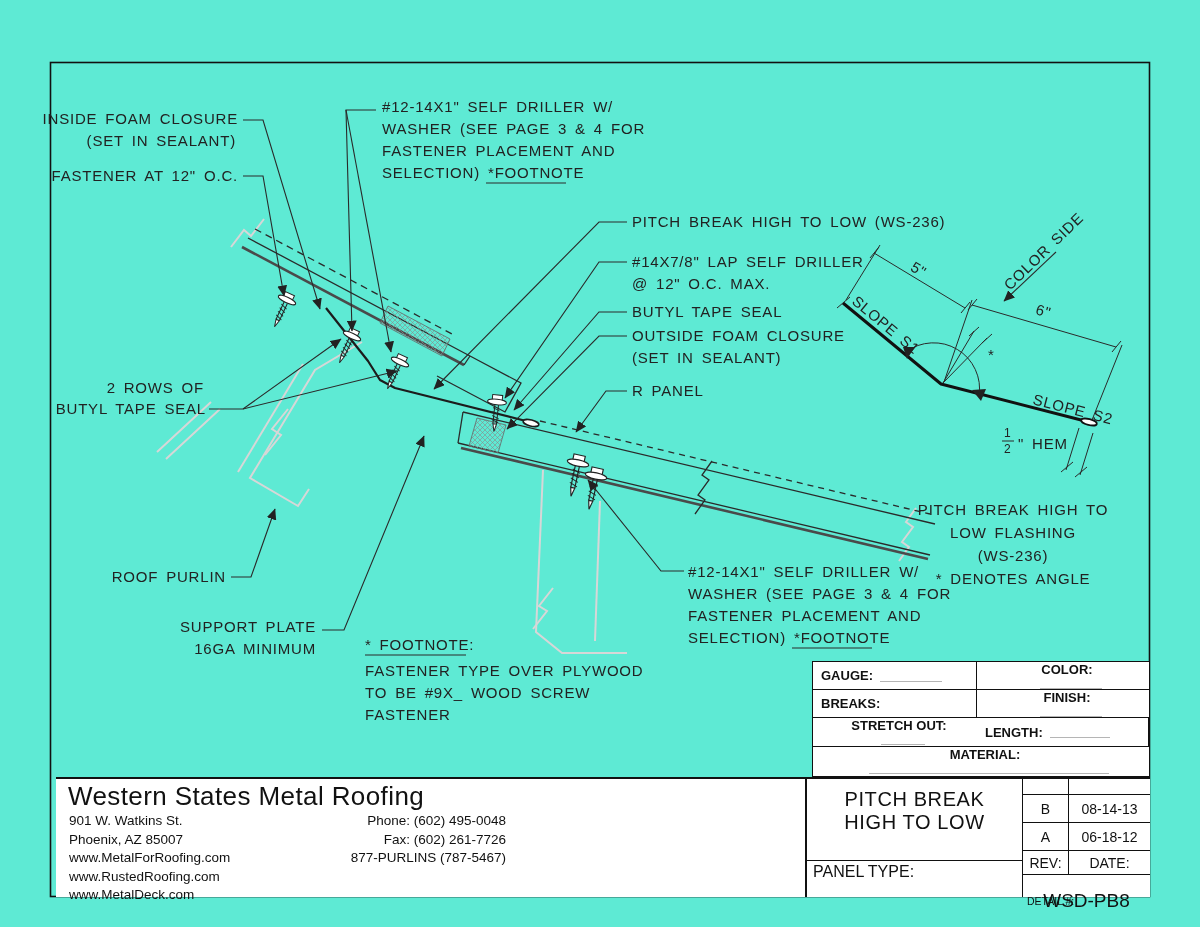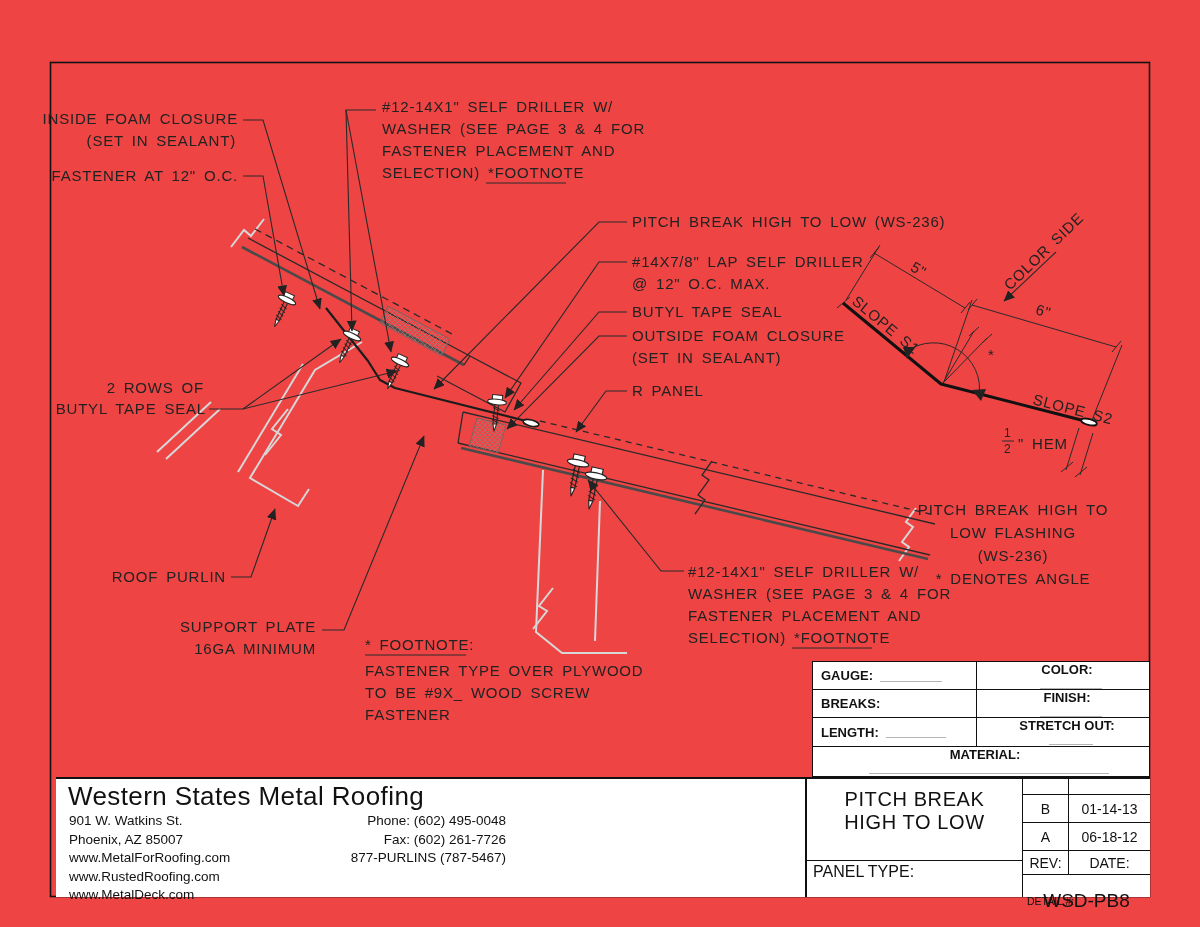--- a/index.html
+++ b/index.html
@@ -1,16 +1,16 @@
 <!DOCTYPE html>
 <html><head>
 <meta charset="utf-8">
 <style>
   html,body{margin:0;padding:0;background:#fff;}
-  .sheet{position:relative;width:1200px;height:927px;background:#ef4444;overflow:hidden;
+  .sheet{position:relative;width:1200px;height:927px;background:#5eead4;overflow:hidden;
          font-family:"Liberation Sans",sans-serif;color:#111;}
   svg.drawing{position:absolute;left:0;top:0;}
   .cad{font-family:"Liberation Sans",sans-serif;font-size:15px;fill:#222;
        letter-spacing:.8px;word-spacing:3px;}
   .cadsm{font-size:12px;}
   .ln{stroke:#2a2a2a;stroke-width:1.3;fill:none;}
   .thin{stroke:#2a2a2a;stroke-width:1;fill:none;}
   .thick{stroke:#4a4a4a;stroke-width:2.6;fill:none;}
   .flash{stroke:#1c1c1c;stroke-width:2.2;fill:none;stroke-linejoin:round;}
   .ghost{stroke:#d7d7d7;stroke-width:2;fill:none;}
@@ -251,27 +251,27 @@
     <span>COLOR:</span>
         <span class="blank" style="width:62px"></span>
   </div>
   <div class="fcell">
     <span>BREAKS:</span>
   </div>
   <div class="fcell no-r">
     <span>FINISH:</span>
         <span class="blank" style="width:62px"></span>
   </div>
+  <div class="fcell no-r">
+    <span>STRETCH OUT:</span>
+        <span class="blank" style="width:44px"></span>
+  </div>
   <div class="fcell">
     <span>LENGTH:</span>
         <span class="blank" style="width:60px"></span>
-  </div>
-  <div class="fcell no-r">
-    <span>STRETCH OUT:</span>
-        <span class="blank" style="width:44px"></span>
   </div>
   <div class="fcell span2 no-r no-b">
     <span>MATERIAL:</span>
         <span class="blank" style="width:240px"></span>
   </div>
 </div>
 
 <div id="company" class="blk">
   <div class="co-name">Western States Metal Roofing</div>
   <div class="co-left">
@@ -298,21 +298,21 @@
       <div class="t-panel-label">PANEL TYPE:</div>
     </div>
   </div>
   <div class="t-right">
     <div class="rv rv0">
       <div class="c1"></div>
           <div class="c2"></div>
     </div>
     <div class="rv rv1">
       <div class="c1">B</div>
-      <div class="c2">01-14-13</div>
+      <div class="c2">08-14-13</div>
     </div>
     <div class="rv rv2">
       <div class="c1">A</div>
       <div class="c2">06-18-12</div>
     </div>
     <div class="rv rv3">
       <div class="c1">REV:</div>
       <div class="c2">DATE:</div>
     </div>
     <div class="t-detail">

